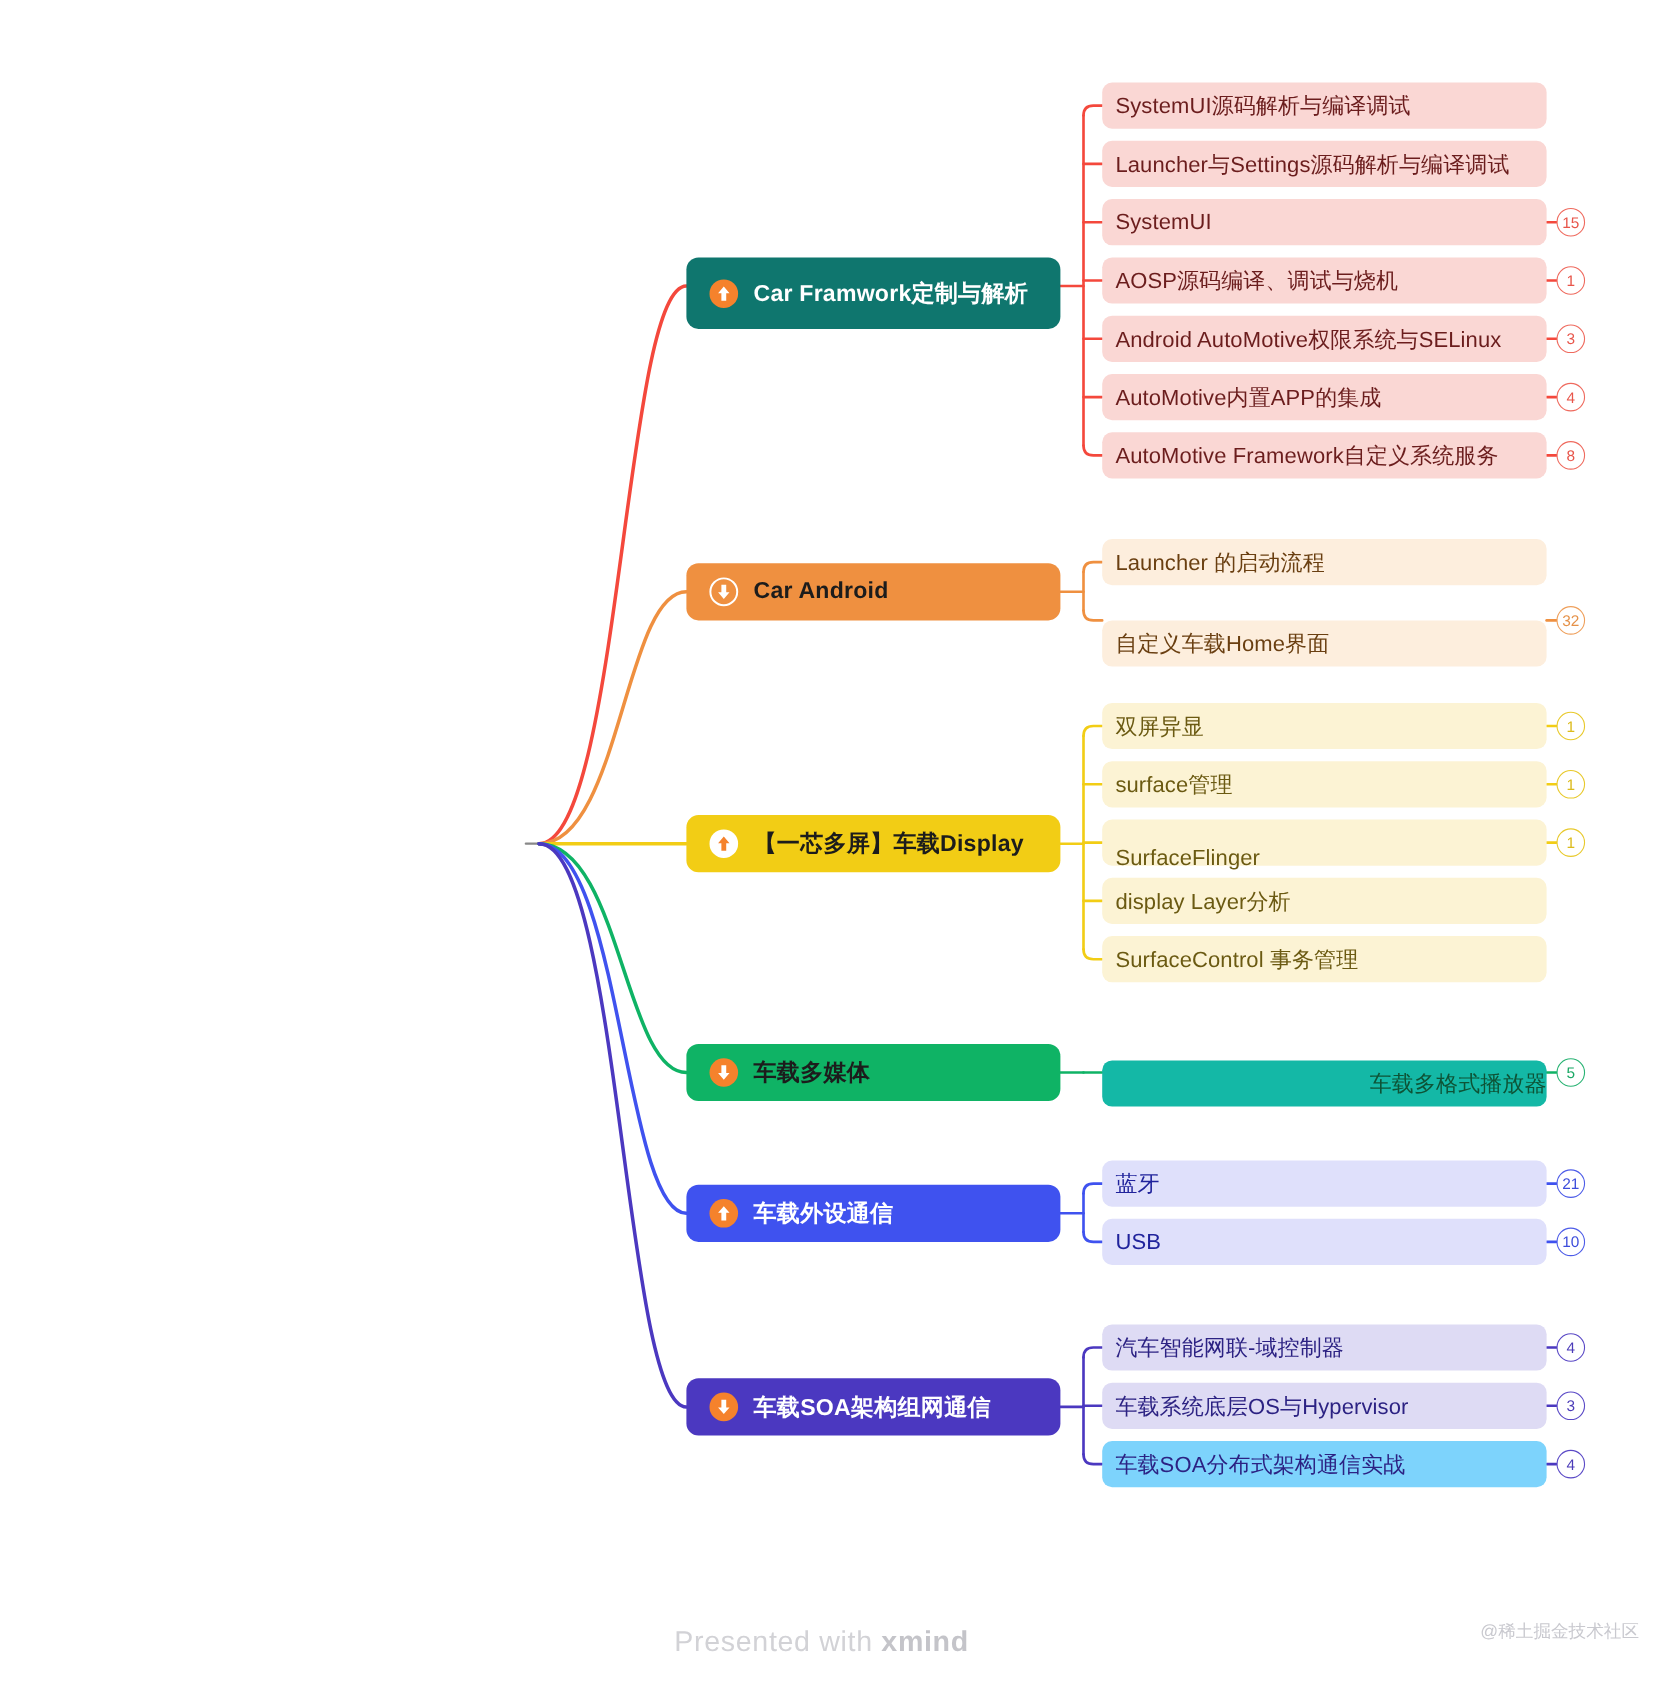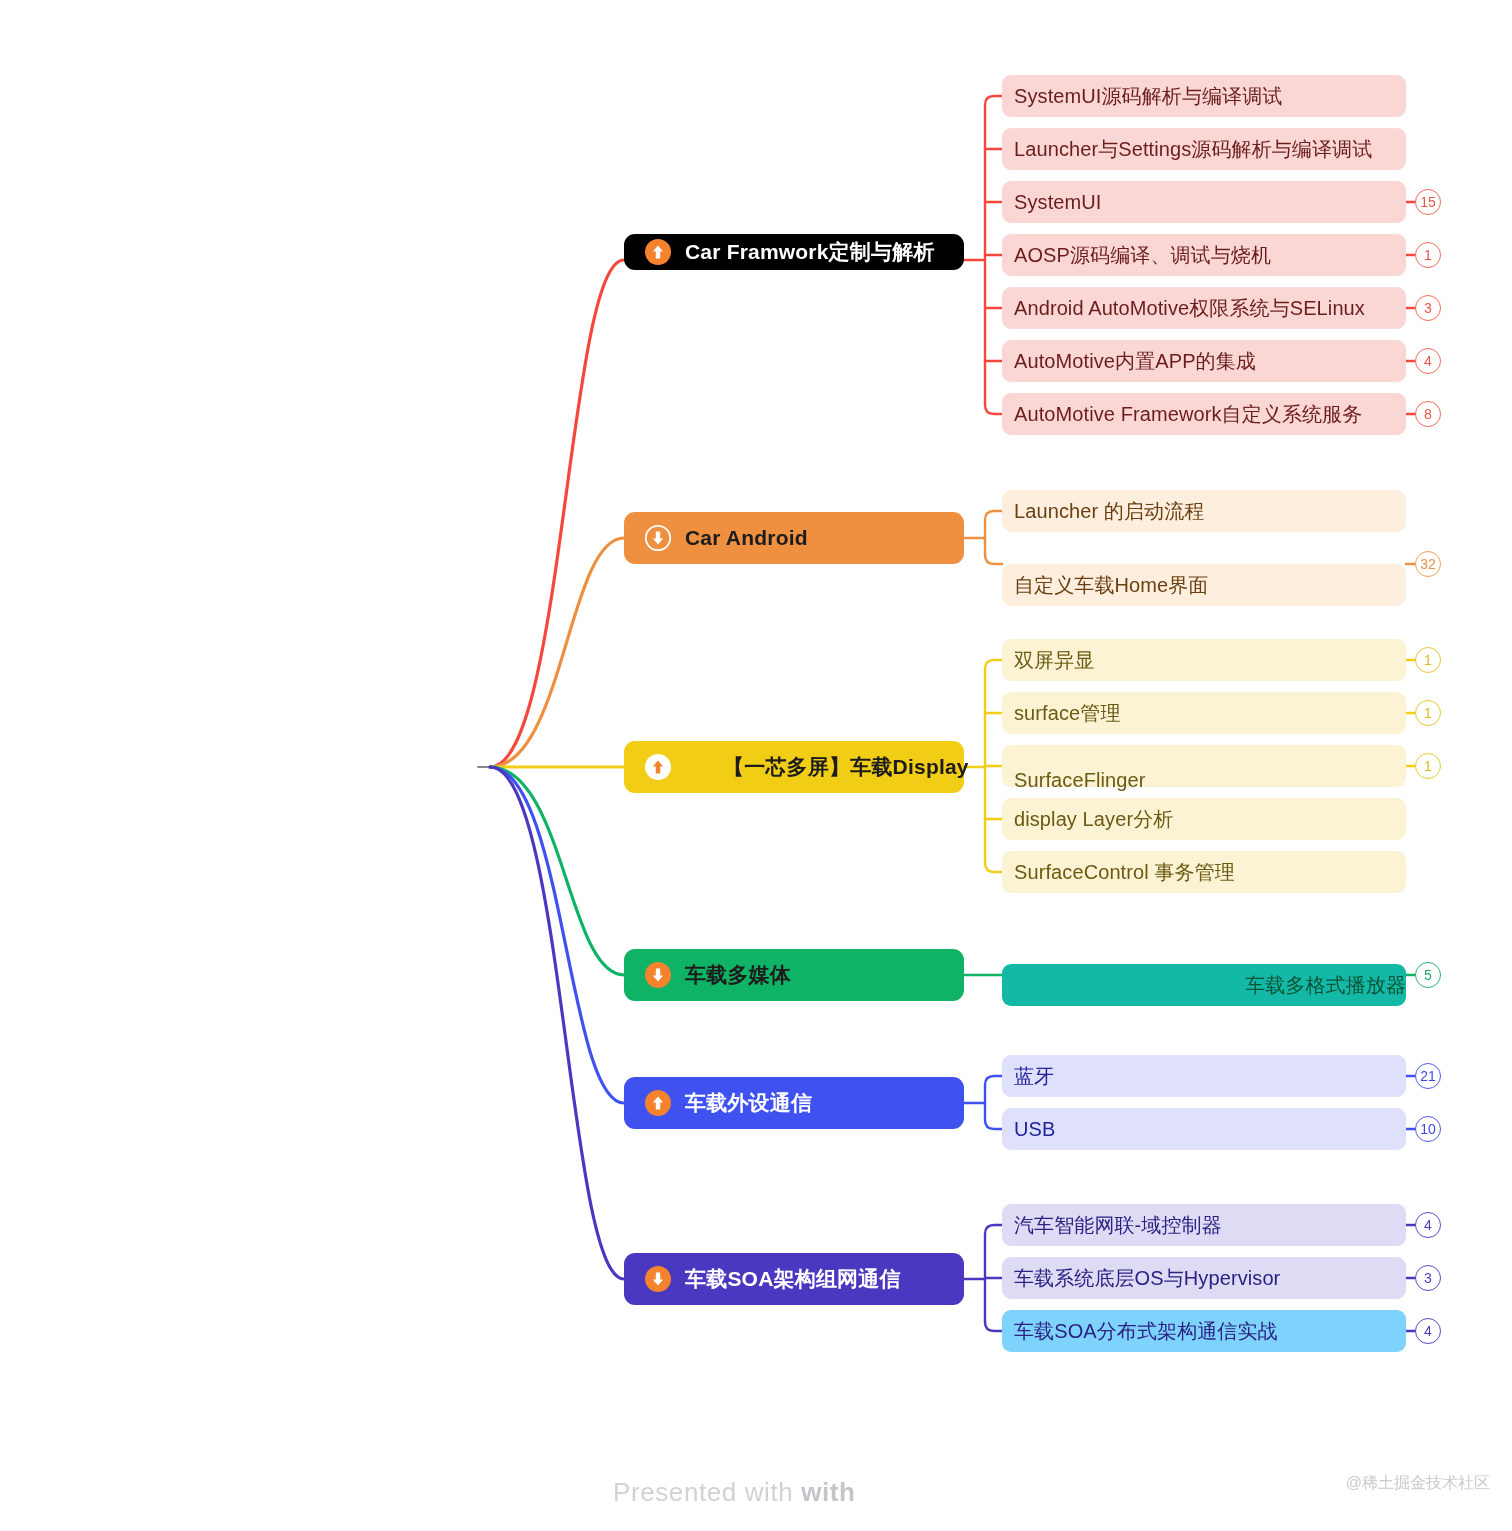--- a/index.html
+++ b/index.html
@@ -183,21 +183,21 @@
       <path d="M 985 1234 Q 985 1225 994 1225 L 1002 1225" fill="none" stroke="#4b38c0" stroke-width="2.4" stroke-linecap="round" stroke-linejoin="round"></path>
       <path d="M 1406 1225 L 1415 1225" fill="none" stroke="#4b38c0" stroke-width="2.4" stroke-linecap="round" stroke-linejoin="round"></path>
       <path d="M 985 1278 L 1002 1278" fill="none" stroke="#4b38c0" stroke-width="2.4" stroke-linecap="round" stroke-linejoin="round"></path>
       <path d="M 1406 1278 L 1415 1278" fill="none" stroke="#4b38c0" stroke-width="2.4" stroke-linecap="round" stroke-linejoin="round"></path>
       <path d="M 985 1322 Q 985 1331 994 1331 L 1002 1331" fill="none" stroke="#4b38c0" stroke-width="2.4" stroke-linecap="round" stroke-linejoin="round"></path>
       <path d="M 1406 1331 L 1415 1331" fill="none" stroke="#4b38c0" stroke-width="2.4" stroke-linecap="round" stroke-linejoin="round"></path>
     </svg>
 
 
   <div id="nodes">
-      <div class="branch-node" style="left: 624px; top: 234px; height: 36px; background: #000000;">
+      <div class="branch-node" style="left: 624px; top: 234px; height: 65px; background: #0f766e;">
         <span class="branch-icon"><svg viewBox="0 0 28 28" xmlns="http://www.w3.org/2000/svg">
       <circle cx="14" cy="14" r="13" fill="#f5822c"></circle>
       <path d="M 14 7.5 L 19.2 13.5 L 16.2 13.5 L 16.2 20.5 L 11.8 20.5 L 11.8 13.5 L 8.8 13.5 Z" fill="#ffffff"></path>
           </svg></span>
         <span class="branch-label" style="color: rgb(255, 255, 255);">Car Framwork定制与解析</span>
       </div>
       <div class="leaf-node" style="top: 75px; background: rgb(250, 215, 212);">
         <span class="leaf-label" style="color: rgb(107, 29, 29);">SystemUI源码解析与编译调试</span>
       </div>
       <div class="leaf-node" style="top: 128px; background: rgb(250, 215, 212);">
@@ -230,21 +230,21 @@
           </svg></span>
         <span class="branch-label" style="color: rgb(28, 28, 28);">Car Android</span>
       </div>
       <div class="leaf-node" style="top: 490px; background: rgb(253, 238, 221);">
         <span class="leaf-label" style="color: rgb(106, 63, 17);">Launcher 的启动流程</span>
       </div>
       <div class="leaf-node" style="top: 564px; background: rgb(253, 238, 221);">
         <span class="leaf-label" style="color: rgb(106, 63, 17);">自定义车载Home界面</span>
       </div>
       <div class="badge" style="left: 1415px; top: 551px; border-color: rgb(239, 160, 92); color: rgb(229, 145, 72);">32</div>
-      <div class="branch-node" style="left: 624px; top: 741px; height: 52px; background: rgb(242, 205, 21); gap: 38px;">
+      <div class="branch-node" style="left: 624px; top: 741px; height: 52px; background: rgb(242, 205, 21);">
         <span class="branch-icon"><svg viewBox="0 0 28 28" xmlns="http://www.w3.org/2000/svg">
       <circle cx="14" cy="14" r="13" fill="#ffffff"></circle>
       <path d="M 14 7.5 L 19.2 13.5 L 16.2 13.5 L 16.2 20.5 L 11.8 20.5 L 11.8 13.5 L 8.8 13.5 Z" fill="#f5822c"></path>
           </svg></span>
         <span class="branch-label" style="color: rgb(28, 28, 28);">【一芯多屏】车载Display</span>
       </div>
       <div class="leaf-node" style="top: 639px; background: rgb(252, 243, 212);">
         <span class="leaf-label" style="color: rgb(107, 90, 18);">双屏异显</span>
       </div>
       <div class="badge" style="left: 1415px; top: 647px; border-color: rgb(232, 201, 43); color: rgb(220, 187, 28);">1</div>
@@ -303,17 +303,17 @@
         <span class="leaf-label" style="color: rgb(44, 34, 131);">车载系统底层OS与Hypervisor</span>
       </div>
       <div class="badge" style="left: 1415px; top: 1265px; border-color: rgb(90, 73, 198); color: rgb(75, 59, 184);">3</div>
       <div class="leaf-node" style="top: 1310px; background: #7dd3fc;">
         <span class="leaf-label" style="color: rgb(44, 34, 131);">车载SOA分布式架构通信实战</span>
       </div>
       <div class="badge" style="left: 1415px; top: 1318px; border-color: rgb(90, 73, 198); color: rgb(75, 59, 184);">4</div>
     </div>
 
   <div class="footer-xmind">
-    <span>Presented with </span><b>with</b>
+    <span>Presented with </span><b>xmind</b>
   </div>
   <div class="footer-credit">@稀土掘金技术社区</div>
 
 </div>
 
 </body></html>

